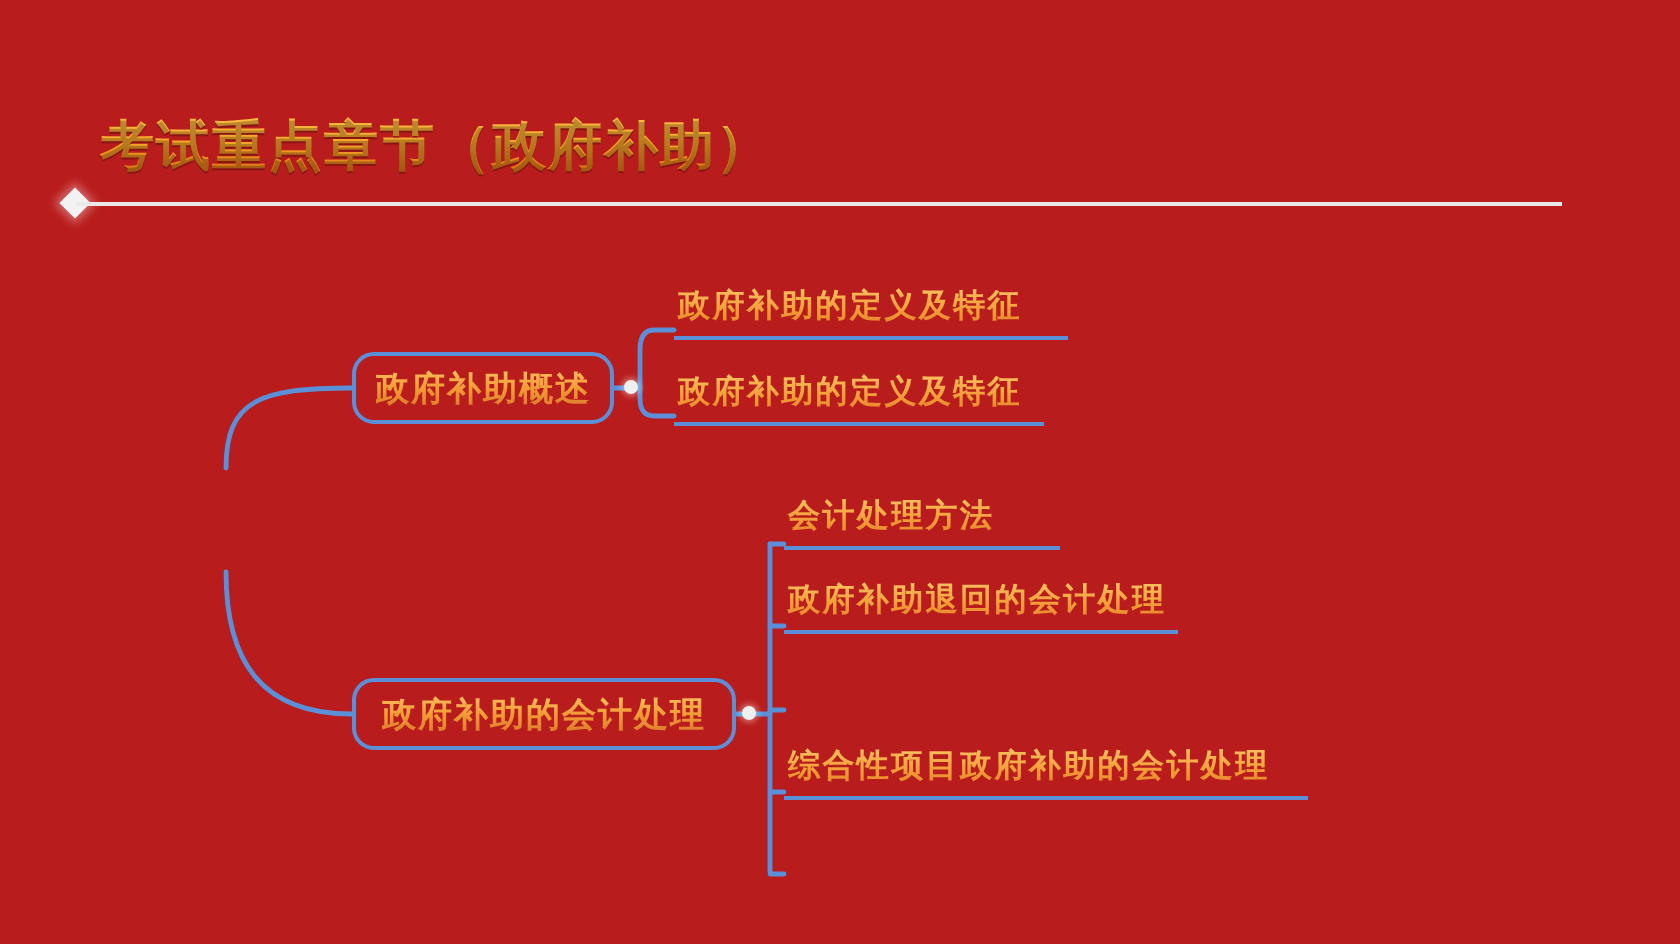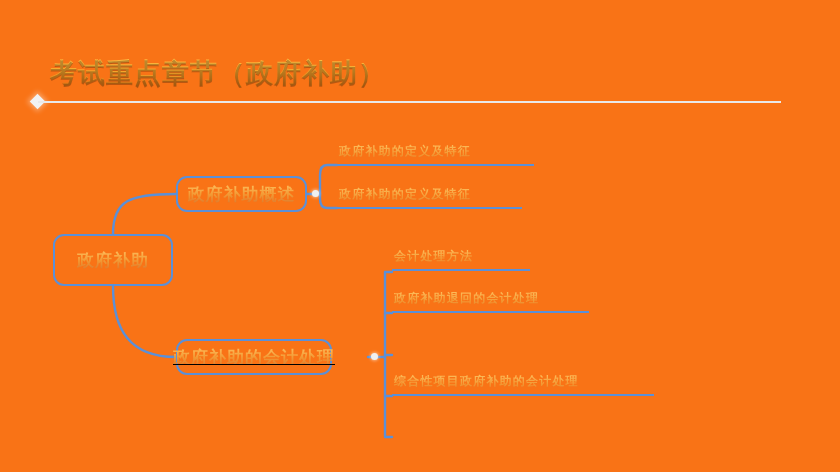--- a/index.html
+++ b/index.html
@@ -4,21 +4,21 @@
 <style>
   html, body {
     margin: 0;
     padding: 0;
     background: #2b2b2b;
   }
   #slide {
     position: relative;
     width: 840px;
     height: 472px;
-    background: #f97316;
+    background: #b91c1c;
     overflow: hidden;
     font-family: "DejaVu Sans", "Liberation Sans", sans-serif;
   }
 
   
   #title-block {
     position: absolute;
     left: 50px;
     top: 55px;
     width: 740px;
@@ -88,30 +88,30 @@
     background-clip: text;
     color: transparent;
     -webkit-text-fill-color: transparent;
     white-space: nowrap;
   }
 
   #root-node { left: 53px; top: 234px; width: 120px; height: 52px; }
   #root-node .node-label { font-size: 17px; }
 
   #branch-overview { left: 176px; top: 176px; width: 131px; height: 36px; }
-  #branch-accounting { left: 176px; top: 339px; width: 156px; height: 36px; text-decoration: underline; }
+  #branch-accounting { left: 176px; top: 339px; width: 192px; height: 36px; }
 
   
   .leaf {
     position: absolute;
     box-sizing: border-box;
   }
   .leaf-label {
     display: block;
-    font-size: 12px;
+    font-size: 16px;
     font-weight: bold;
     letter-spacing: 1.2px;
     background: linear-gradient(180deg, #ffc463 0%, #f29a35 52%, #d9722a 100%);
     -webkit-background-clip: text;
     background-clip: text;
     color: transparent;
     -webkit-text-fill-color: transparent;
     white-space: nowrap;
     padding: 0 2px 4px 2px;
   }
@@ -182,23 +182,20 @@
     <path d="M 385 272 L 392 272" fill="none" stroke="#5b90d8" stroke-width="2.4" stroke-linecap="round"></path>
     <path d="M 385 313 L 392 313" fill="none" stroke="#5b90d8" stroke-width="2.4" stroke-linecap="round"></path>
     <path d="M 385 355 L 392 355" fill="none" stroke="#5b90d8" stroke-width="2.4" stroke-linecap="round"></path>
     <path d="M 385 396 L 392 396" fill="none" stroke="#5b90d8" stroke-width="2.4" stroke-linecap="round"></path>
     <path d="M 385 437 L 392 437" fill="none" stroke="#5b90d8" stroke-width="2.4" stroke-linecap="round"></path>
   </svg>
 
   <div class="junction-dot" id="dot-upper"></div>
   <div class="junction-dot" id="dot-lower"></div>
 
-  <div class="node-box" id="root-node">
-    <span class="node-label">政府补助</span>
-  </div>
 
   <div class="node-box" id="branch-overview">
     <span class="node-label">政府补助概述</span>
   </div>
   <div class="node-box" id="branch-accounting">
     <span class="node-label">政府补助的会计处理</span>
   </div>
 
   <div class="leaf" id="leaf-u0">
     <span class="leaf-label">政府补助的定义及特征</span>

